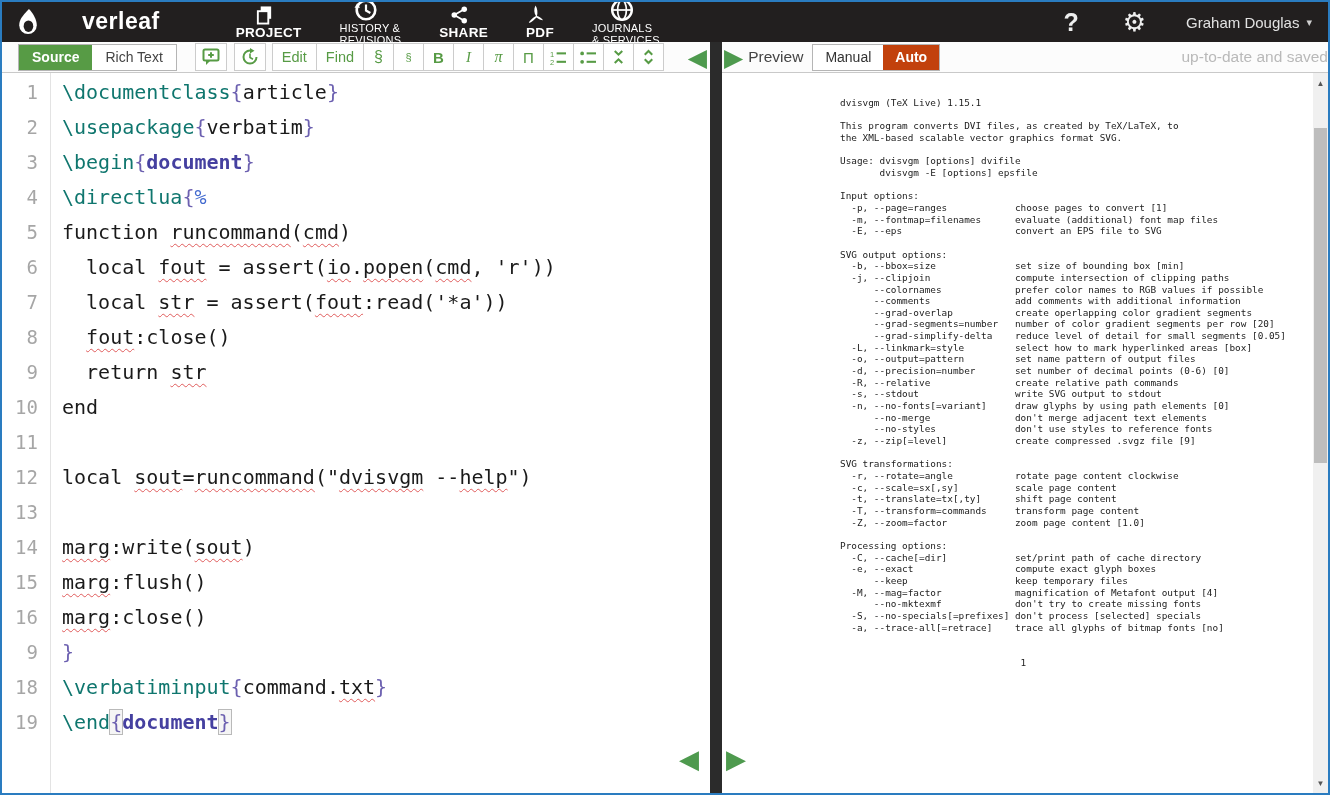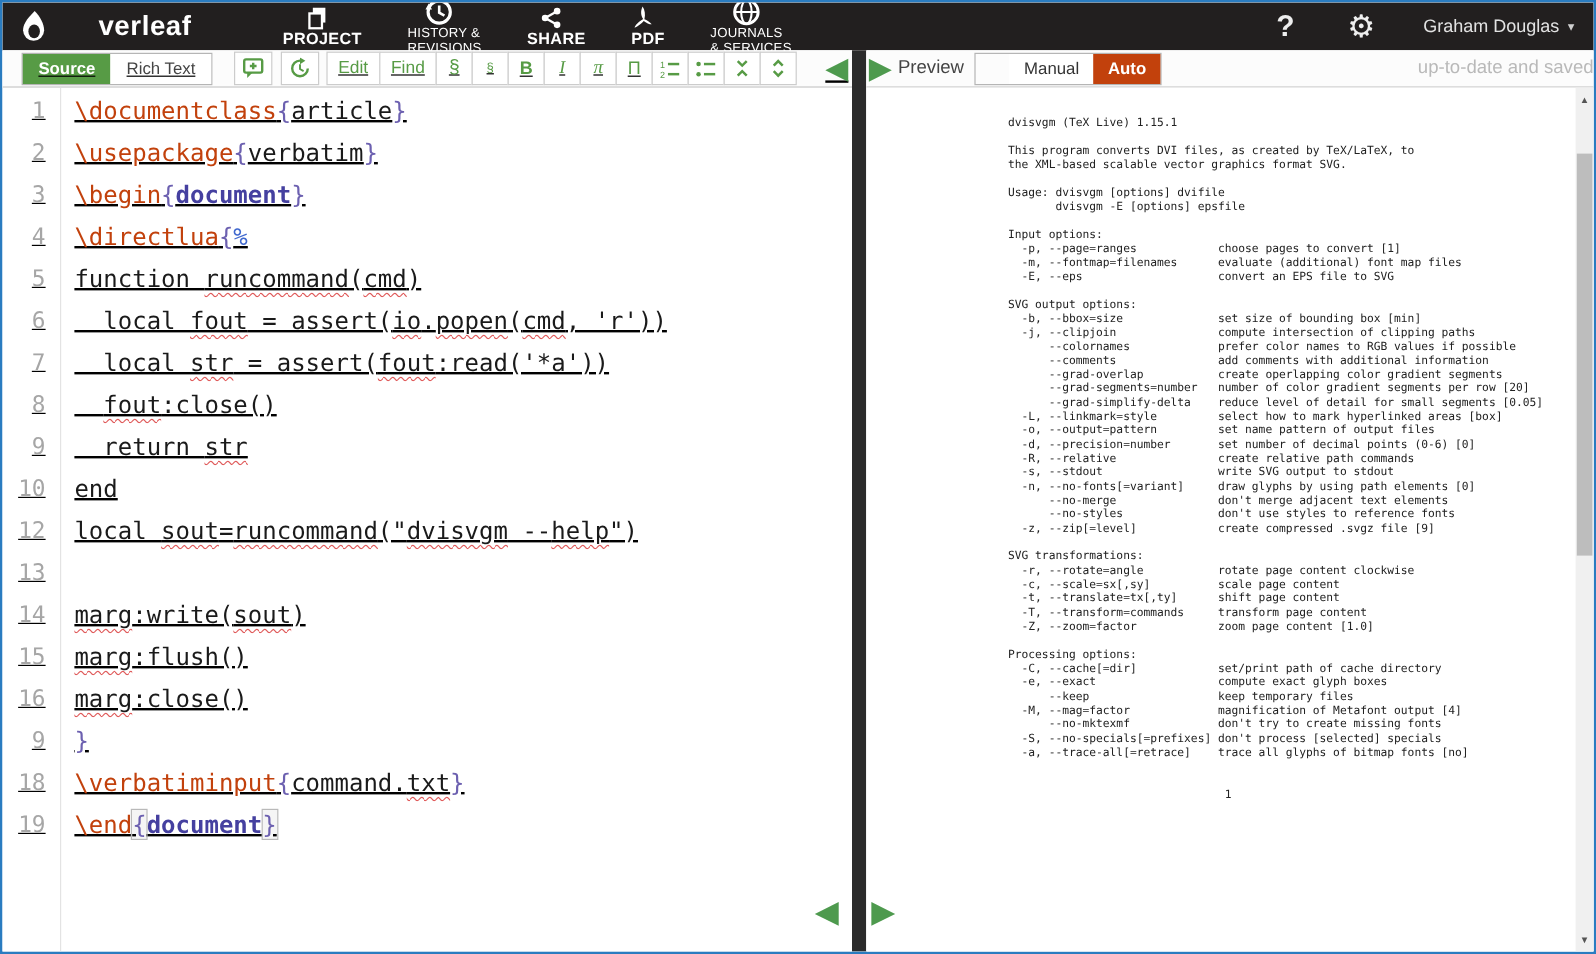--- a/index.html
+++ b/index.html
@@ -23,21 +23,21 @@
   .nlabel1 { font-size:13.5px; font-weight:bold; letter-spacing:.3px; }
   .nlabel2 { font-size:11px; font-weight:normal; line-height:12px; letter-spacing:.2px; }
   .topbar-right { margin-left:auto; display:flex; align-items:center; }
   .help-q { font-size:25px; font-weight:bold; color:#eee; margin-right:44px; }
   .gear { font-size:26px; color:#eee; margin-right:40px; line-height:1;}
   .user { font-size:15px; color:#e2e2e2; margin-right:16px; display:flex; align-items:center; gap:7px;}
   .caret { font-size:11px; color:#cfcfcf; }
 
   
   .main { display:flex; height:751px; }
-  .left-col { width:708px; display:flex; flex-direction:column; background:#fff;text-decoration:underline;}
+  .left-col { width:708px; display:flex; flex-direction:column; background:#fff;}
   .divider { width:12px; background:#2B2B2B; }
   .right-col { flex:1; display:flex; flex-direction:column; background:#fff;}
 
   
   .etoolbar {
     height:31px; background:#fcfcfc; border-bottom:1px solid #c9c9c9;
     display:flex; align-items:center; padding-left:16px;
   }
   .seg { display:flex; border:1px solid #b5b5b5; height:27px; }
   .seg-tab { padding:0 13px; font-size:14px; line-height:25px; }
@@ -59,38 +59,38 @@
   .tri { color:#4E9A4E; font-size:25px; line-height:1; }
   .etoolbar .tri { margin-left:auto; margin-right:3px; }
 
   
   .ptoolbar {
     height:31px; background:#fcfcfc; border-bottom:1px solid #c9c9c9;
     display:flex; align-items:center;
   }
   .ptoolbar .tri { margin-left:2px; }
   .plabel { font-size:15.5px; color:#444; margin:0 9px 0 5px; }
-  .pseg { display:flex; height:27px; border:1px solid #b5b5b5;padding-left:28px; }
+  .pseg { display:flex; height:27px; border:1px solid #b5b5b5; }
   .pseg-tab { padding:0 12px; font-size:14px; line-height:25px; }
   .pseg-tab.idle { background:#fff; color:#333; }
   .pseg-tab.active { background:#c2410c; color:#fff; font-weight:bold; }
   .status { margin-left:auto; font-size:15.5px; color:#b9b9b9; }
 
   
   .editor {
     flex:1; position:relative; overflow:hidden;
     font-family:"DejaVu Sans Mono", monospace; font-size:20px; line-height:35px;
     padding-top:2px;
   }
   .gutter-sep { position:absolute; left:48px; top:0; bottom:0; width:1px; background:#e3e3e3; }
   .code-line { display:flex; height:35px; white-space:pre; }
   .ln { width:48px; flex-shrink:0; text-align:right; padding-right:12px;
         color:#a6a6a6; font-size:19px; }
   .ct { padding-left:12px; color:#1a1a1a; }
-  .cmd { color:#c2410c; }
+  .cmd { color:#0f766e; }
   .brace { color:#6C60B0; }
   .bracem { color:#6C60B0; outline:1px solid #b9b9b9; background:#f5f5f5;}
   .kw { color:#4540A0; font-weight:bold; }
   .comment { color:#4169CF; font-style:italic; }
   .sp { text-decoration-line:underline; text-decoration-style:wavy;
         text-decoration-color:#E05C5C; text-decoration-thickness:1px;
         text-underline-offset:4px; }
 
   
   .pdfarea { flex:1; position:relative; background:#fff; overflow:hidden;}
@@ -274,20 +274,21 @@
           <div class="code-line"><span class="ln">1</span><span class="ct"><span class="cmd">\documentclass</span><span class="brace">{</span><span class="plain">article</span><span class="brace">}</span></span></div>
           <div class="code-line"><span class="ln">2</span><span class="ct"><span class="cmd">\usepackage</span><span class="brace">{</span><span class="plain">verbatim</span><span class="brace">}</span></span></div>
           <div class="code-line"><span class="ln">3</span><span class="ct"><span class="cmd">\begin</span><span class="brace">{</span><span class="kw">document</span><span class="brace">}</span></span></div>
           <div class="code-line"><span class="ln">4</span><span class="ct"><span class="cmd">\directlua</span><span class="brace">{</span><span class="comment">%</span></span></div>
           <div class="code-line"><span class="ln">5</span><span class="ct"><span class="plain">function </span><span class="sp">runcommand</span><span class="plain">(</span><span class="sp">cmd</span><span class="plain">)</span></span></div>
           <div class="code-line"><span class="ln">6</span><span class="ct"><span class="plain">  local </span><span class="sp">fout</span><span class="plain"> = assert(</span><span class="sp">io</span><span class="plain">.</span><span class="sp">popen</span><span class="plain">(</span><span class="sp">cmd</span><span class="plain">, 'r'))</span></span></div>
           <div class="code-line"><span class="ln">7</span><span class="ct"><span class="plain">  local </span><span class="sp">str</span><span class="plain"> = assert(</span><span class="sp">fout</span><span class="plain">:read('*a'))</span></span></div>
           <div class="code-line"><span class="ln">8</span><span class="ct"><span class="plain">  </span><span class="sp">fout</span><span class="plain">:close()</span></span></div>
           <div class="code-line"><span class="ln">9</span><span class="ct"><span class="plain">  return </span><span class="sp">str</span></span></div>
           <div class="code-line"><span class="ln">10</span><span class="ct"><span class="plain">end</span></span></div>
+          <div class="code-line"><span class="ln">11</span><span class="ct"></span></div>
           <div class="code-line"><span class="ln">12</span><span class="ct"><span class="plain">local </span><span class="sp">sout</span><span class="plain">=</span><span class="sp">runcommand</span><span class="plain">("</span><span class="sp">dvisvgm</span><span class="plain"> --</span><span class="sp">help</span><span class="plain">")</span></span></div>
           <div class="code-line"><span class="ln">13</span></div>
           <div class="code-line"><span class="ln">14</span><span class="ct"><span class="sp">marg</span><span class="plain">:write(</span><span class="sp">sout</span><span class="plain">)</span></span></div>
           <div class="code-line"><span class="ln">15</span><span class="ct"><span class="sp">marg</span><span class="plain">:flush()</span></span></div>
           <div class="code-line"><span class="ln">16</span><span class="ct"><span class="sp">marg</span><span class="plain">:close()</span></span></div>
           <div class="code-line"><span class="ln">9</span><span class="ct"><span class="brace">}</span></span></div>
           <div class="code-line"><span class="ln">18</span><span class="ct"><span class="cmd">\verbatiminput</span><span class="brace">{</span><span class="plain">command.</span><span class="sp">txt</span><span class="brace">}</span></span></div>
           <div class="code-line"><span class="ln">19</span><span class="ct"><span class="cmd">\end</span><span class="bracem">{</span><span class="kw">document</span><span class="bracem">}</span></span></div>
         </div>
     </div>

